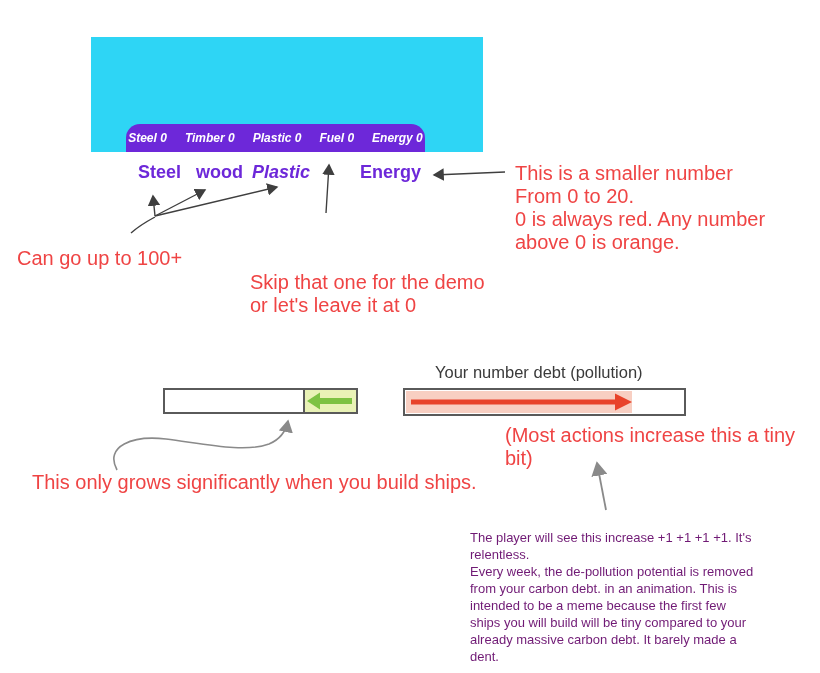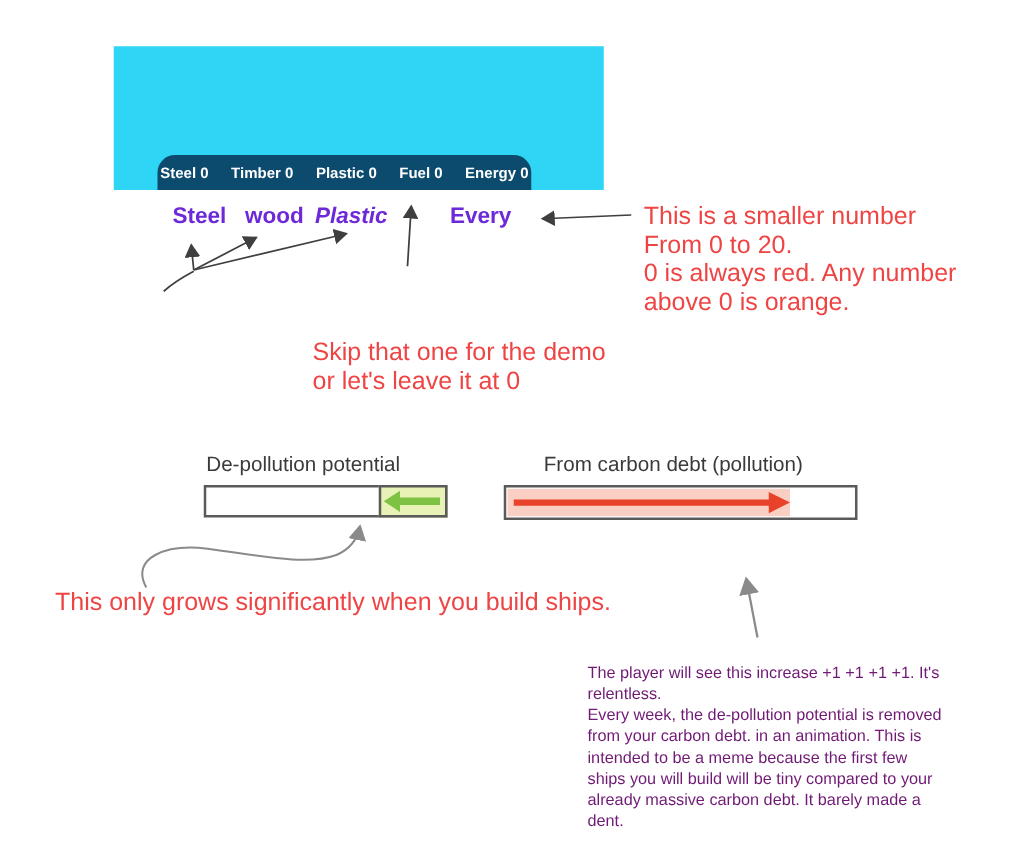--- a/index.html
+++ b/index.html
@@ -13,25 +13,26 @@
   }
   .abs{position:absolute;}
 
   
   .game-rect{
     left:91px;top:37px;width:392px;height:115px;
     background:#2ed5f5;
   }
   .hud-pill{
     left:126px;top:124px;width:299px;height:28px;
-    background:#0c4a6e;
+    background:#6d28d9;
     border-radius:14px 14px 0 0;
     display:flex;align-items:center;justify-content:center;gap:18px;
     color:#ffffff;font-size:12px;font-weight:600;
     white-space:nowrap;
+    font-style:italic;
   }
 
   
   .res{font-size:18px;font-weight:700;color:#6d28d9;top:162px;}
 
   .note{font-size:20px;line-height:23px;color:#ef4444;white-space:pre-line;}
   .note-sm{font-size:13px;line-height:17px;color:#701a75;white-space:pre-line;}
 
   
   .bar-label{font-size:16.5px;color:#3a3a3a;white-space:nowrap;}
@@ -67,43 +68,44 @@
     <span>Steel 0</span>
     <span>Timber 0</span>
     <span>Plastic 0</span>
     <span>Fuel 0</span>
     <span>Energy 0</span>
   </div>
 
   <span class="abs res" style="left:138px;">Steel</span>
   <span class="abs res" style="left:196px;">wood</span>
   <span class="abs res" style="left:252px;font-style:italic;">Plastic</span>
-  <span class="abs res" style="left:360px;">Every</span>
+  <span class="abs res" style="left:360px;">Energy</span>
 
+  <div class="abs note" style="left:17px;top:247px;">Can go up to 100+</div>
   <div class="abs note" style="left:250px;top:226px;margin-top:45px;">Skip that one for the demo
  or let's leave it at 0</div>
   <div class="abs note" style="left:515px;top:162px;">This is a smaller number
 From 0 to 20.
 0 is always red. Any number
 above 0 is orange.</div>
-  <div class="abs note" style="left:44px;top:471px;">This only grows significantly when you build ships.</div>
+  <div class="abs note" style="left:32px;top:471px;">This only grows significantly when you build ships.</div>
+  <div class="abs note" style="left:505px;top:424px;">(Most actions increase this a tiny bit)</div>
   <div class="abs note-sm" style="left:470px;top:529px;width:290px;">The player will see this increase +1 +1 +1 +1. It's
 relentless.
 Every week, the de-pollution potential is removed
 from your carbon debt. in an animation. This is
 intended to be a meme because the first few
 ships you will build will be tiny compared to your
 already massive carbon debt. It barely made a
 dent.</div>
 
-  <div class="abs bar-label" style="left:165px;top:363px;">De-pollution potential</div>
   <div class="abs bar depol-bar"></div>
   <div class="abs depol-seg"></div>
 
-  <div class="abs bar-label" style="left:435px;top:363px;">From carbon debt (pollution)</div>
+  <div class="abs bar-label" style="left:435px;top:363px;">Your number debt (pollution)</div>
   <div class="abs bar carbon-bar"></div>
   <div class="abs carbon-fill"></div>
 
   <svg class="overlay" viewBox="0 0 820 673">
     <defs>
       <marker id="head-dark" markerWidth="9" markerHeight="9" refX="7" refY="4.5" orient="auto">
         <path d="M0,0 L8,4.5 L0,9 Z" fill="#3f3f3f"></path>
       </marker>
       <marker id="head-gray" markerWidth="9" markerHeight="9" refX="7" refY="4.5" orient="auto">
         <path d="M0,0 L8,4.5 L0,9 Z" fill="#8a8a8a"></path>

